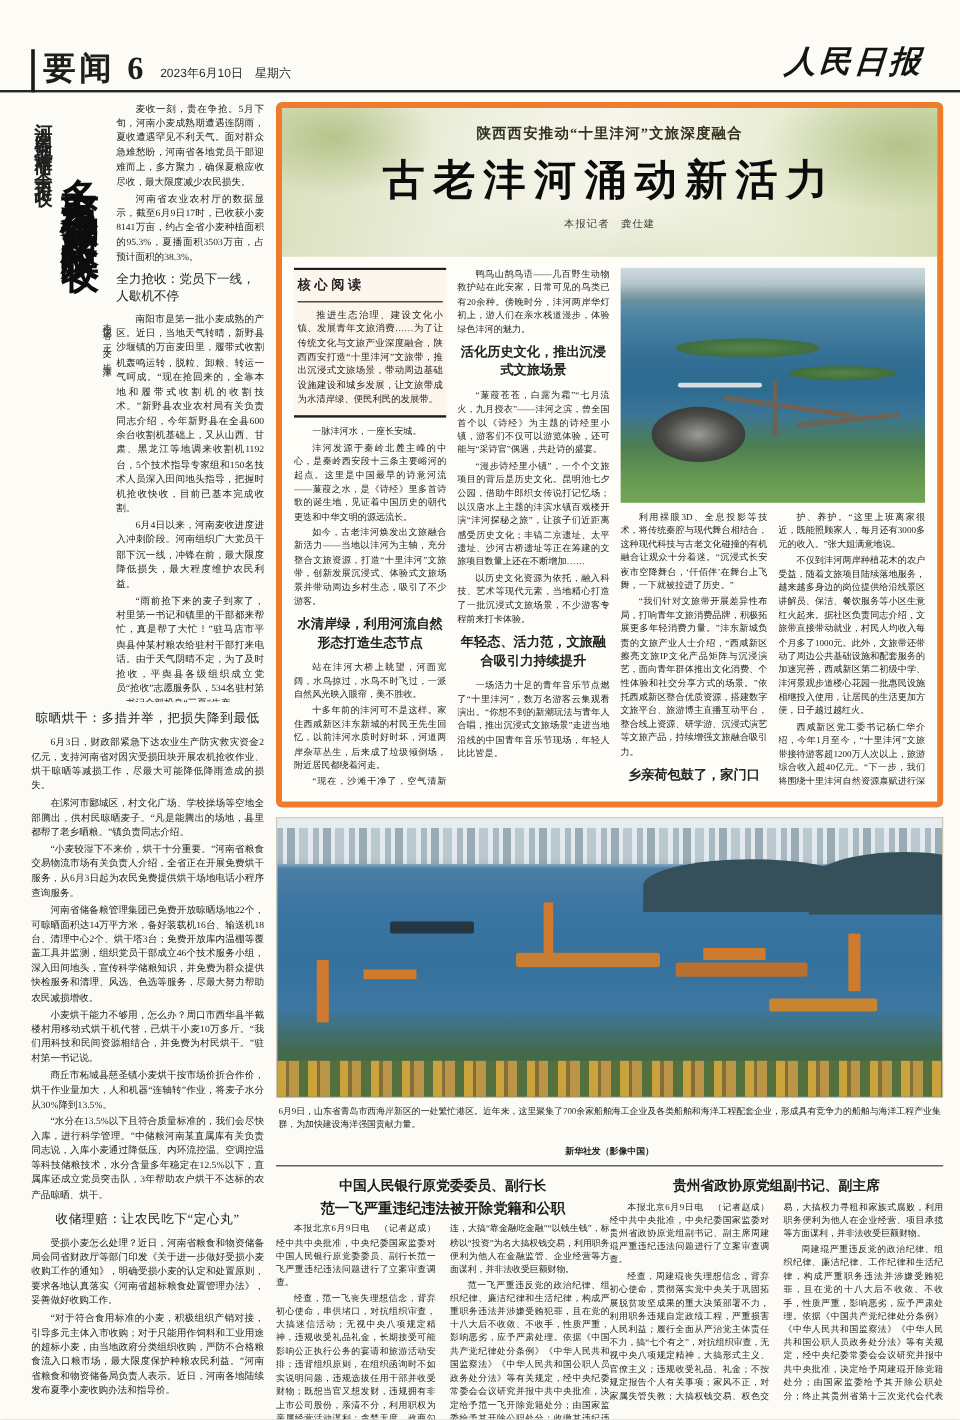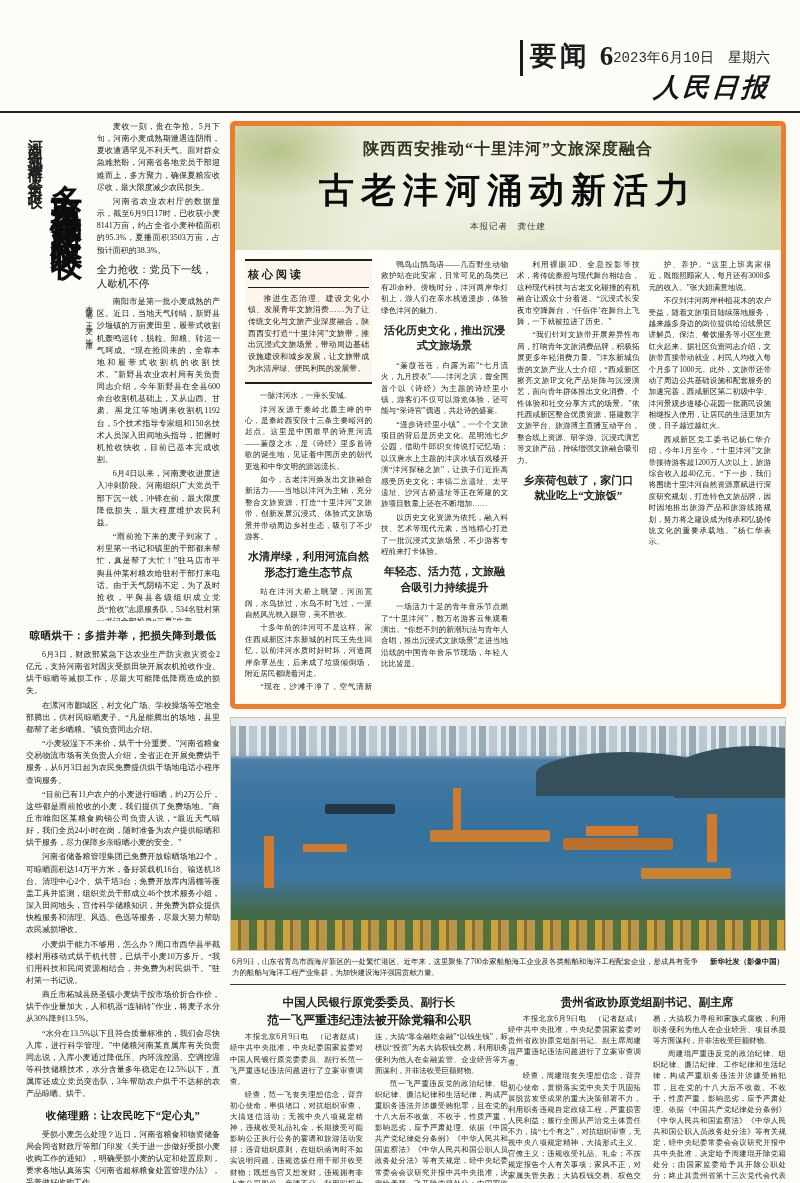--- a/index.html
+++ b/index.html
@@ -1,62 +1,62 @@
 <!DOCTYPE html>
 <html><head>
 <meta charset="utf-8">
 <style>
   html,body{margin:0;padding:0;background:#e9e7e1;}
   .page{position:relative;width:800px;height:1183px;margin:0 auto;background:#fcfbf6;
         font-family:"Liberation Serif","DejaVu Serif",serif;color:#1d1d1d;overflow:hidden;
         box-shadow:0 0 6px rgba(0,0,0,.25);}
   
   .hd{display:flex;justify-content:space-between;align-items:flex-end;
-      padding:34px 30px 4px 26px;border-bottom:2px solid #262626;flex-direction:column;}
+      padding:34px 30px 4px 26px;border-bottom:2px solid #262626;}
   .hd-left{display:flex;align-items:flex-end;}
   .hd-bar{width:3px;height:36px;background:#1a1a1a;margin-right:7px;position:relative;top:6px;}
   .hd-section{font-size:27px;font-weight:bold;letter-spacing:3px;line-height:1;}
   .hd-pageno{font-size:27px;font-weight:bold;margin-left:10px;line-height:1;}
-  .hd-date{font-size:14px;color:#2a2a2a;padding-bottom:3px;
-           font-family:Liberation Mono, monospace;}
+  .hd-date{font-size:10px;color:#2a2a2a;margin-left:14px;padding-bottom:3px;
+           font-family:Liberation Sans, sans-serif;}
   .masthead{font-size:26px;font-weight:900;font-style:italic;letter-spacing:3px;color:#141414;
             transform:skewX(-4deg);padding-bottom:2px;}
   
   .main{display:flex;gap:10px;padding:8px 14px 0 26px;}
   
   .left-art{width:194px;flex:none;height:1082px;overflow:hidden;font-size:8px;line-height:1.52;
             text-align:justify;color:#212121;}
   .left-art p{margin:0 0 2px;text-indent:2em;}
   .la-top{display:flex;height:500px;overflow:hidden;}
   .la-kicker{writing-mode:vertical-rl;font-size:15px;font-weight:bold;letter-spacing:5px;
              margin:6px 1px 0 0;line-height:1.15;}
   .la-headline{writing-mode:vertical-rl;font-size:32px;font-weight:900;letter-spacing:6px;
                margin:38px 2px 0 5px;line-height:1.05;color:#0d0d0d;}
   .la-byline{writing-mode:vertical-rl;font-size:7.5px;color:#333;margin-top:178px;
              letter-spacing:2px;line-height:1.2;}
   .la-body-top{flex:1;overflow:hidden;padding-left:3px;}
   .la-sub1{font-size:10.5px;font-weight:normal;line-height:1.35;margin:6px 0 5px;text-align:left;}
-  .la-sub{font-size:10.5px;font-weight:bold;text-align:center;margin:7px 0 5px;letter-spacing:.5px;}
+  .la-sub{font-size:10.5px;font-weight:normal;text-align:center;margin:7px 0 5px;letter-spacing:.5px;}
   
   .feature{border:5px solid #ee7c2c;border-radius:5px;background:#fffdf8;overflow:hidden;
            height:588px;box-sizing:border-box;}
   .feat-banner{position:relative;height:124px;text-align:center;padding-top:13px;box-sizing:border-box;
      background:
        radial-gradient(120px 70px at 8% 20%,rgba(150,170,90,.55),transparent 70%),
        radial-gradient(160px 80px at 94% 25%,rgba(140,165,85,.5),transparent 70%),
        radial-gradient(220px 90px at 50% 115%,rgba(205,215,170,.55),transparent 75%),
        linear-gradient(100deg,#d9dfbc 0%,#ecefdd 28%,#f7f5ec 50%,#e9edd5 74%,#d5ddb4 100%);}
-  .feat-kicker{font-size:16px;font-weight:bold;color:#33331f;letter-spacing:1px;}
+  .feat-kicker{font-size:12px;font-weight:bold;color:#33331f;letter-spacing:1px;}
   .feat-headline{font-size:35px;font-weight:900;letter-spacing:7px;margin:7px 0 7px;color:#0c0c0c;}
   .feat-byline{font-size:8.5px;color:#3c3c3c;letter-spacing:1px;}
   .feat-cols{display:flex;gap:9px;padding:9px 10px 0;height:440px;box-sizing:border-box;
              font-size:7.6px;line-height:1.5;text-align:justify;overflow:hidden;color:#232323;}
   .feat-cols p{margin:0 0 2px;text-indent:2em;}
   .fcol{flex:1;min-width:0;overflow:hidden;}
-  .fcol-double{flex:2;min-width:0;display:flex;flex-direction:row;overflow:hidden;}
+  .fcol-double{flex:2;min-width:0;display:flex;flex-direction:column;overflow:hidden;}
   .fcol-pair{display:flex;gap:9px;flex:1;overflow:hidden;}
   .core-box{border-top:2px solid #1f1f1f;border-bottom:2px solid #1f1f1f;
             background:rgba(250,243,230,.65);padding:4px 3px 6px;margin-bottom:6px;}
   .core-title{font-size:11px;font-weight:bold;letter-spacing:3px;border-bottom:1px solid #1f1f1f;
               padding:1px 0 4px;margin-bottom:5px;}
   .core-box p{font-size:7.8px;}
   .feat-sub{font-size:11px;font-weight:bold;text-align:center;line-height:1.4;margin:7px 3px 6px;}
   
   .feat-photo{position:relative;height:196px;margin-bottom:6px;border:1px solid #cfcab d;overflow:hidden;
      background:linear-gradient(180deg,#cfdbdd 0%,#b3c6cb 7%,#8aa3ab 11%,#68929f 14%,
@@ -70,22 +70,22 @@
   .big-photo{position:relative;height:232px;margin-top:8px;overflow:hidden;border:1px solid #c9c4b8;
      background:linear-gradient(180deg,#e7edf0 0%,#dde7ea 14%,#4c7ea6 18%,#3a74a0 34%,
                 #35719d 52%,#3d77a2 68%,#446a4a 84%,#3f6a3e 100%);}
   .bp-skyline{position:absolute;top:8px;left:0;width:100%;height:30px;opacity:.85;
      background:repeating-linear-gradient(90deg,#9fb0ba 0 5px,#e3ebee 5px 8px,#8da0ac 8px 15px,#e3ebee 15px 18px,#b4c2ca 18px 26px,#e3ebee 26px 30px);}
   .bp-hill{position:absolute;border-radius:50% 50% 0 0;background:#35505a;}
   .bp-crane{position:absolute;background:#cf7a2f;}
   .bp-ship{position:absolute;border-radius:2px;}
   .bp-town{position:absolute;bottom:0;left:0;width:100%;height:30px;opacity:.9;
      background:repeating-linear-gradient(90deg,#d9a93c 0 7px,#8a6f35 7px 10px,#c89a49 10px 18px,#55713d 18px 26px);}
-  .photo-caption{display:flex;gap:12px;align-items:flex-start;font-size:7.4px;line-height:1.5;
-                 margin:5px 2px 6px;color:#262626;}
+  .photo-caption{display:flex;gap:12px;align-items:center;font-size:7.4px;line-height:1.5;
+                 margin:5px 2px 6px;color:#262626;flex-direction:column;}
   .photo-caption .cap-text{flex:1;text-align:justify;}
   .photo-caption .cap-credit{white-space:nowrap;font-weight:bold;}
   .divider{border-top:1.5px solid #3a3a3a;margin:0 0 8px;}
   
   .bottom{display:flex;gap:0;height:214px;overflow:hidden;}
   .b-art{flex:1;min-width:0;}
   .b-hl{font-size:12px;font-weight:bold;text-align:center;line-height:1.45;margin:1px 0;}
   .b-hl.l1{font-size:11.5px;}
   .b-body{column-count:2;column-gap:12px;font-size:7.4px;line-height:1.5;text-align:justify;
           margin-top:2px;height:178px;overflow:hidden;color:#242424;}
@@ -124,21 +124,20 @@
               <p>6月4日以来，河南麦收进度进入冲刺阶段。河南组织广大党员干部下沉一线，冲锋在前，最大限度降低损失，最大程度维护农民利益。</p>
               <p>“雨前抢下来的麦子到家了，村里第一书记和镇里的干部都来帮忙，真是帮了大忙！”驻马店市平舆县仲某村粮农给驻村干部打来电话。由于天气阴晴不定，为了及时抢收，平舆县各级组织成立党员“抢收”志愿服务队，534名驻村第一书记全部投身“三夏”生产。</p>
             </div>
         </div>
       </div>
       <h4 class="la-sub">晾晒烘干：多措并举，把损失降到最低</h4>
       <div>
           <p>6月3日，财政部紧急下达农业生产防灾救灾资金2亿元，支持河南省对因灾受损田块开展农机抢收作业、烘干晾晒等减损工作，尽最大可能降低降雨造成的损失。</p>
           <p>在漯河市郾城区，村文化广场、学校操场等空地全部腾出，供村民晾晒麦子。“凡是能腾出的场地，县里都帮了老乡晒粮。”镇负责同志介绍。</p>
           <p>“小麦较湿下不来价，烘干十分重要。”河南省粮食交易物流市场有关负责人介绍，全省正在开展免费烘干服务，从6月3日起为农民免费提供烘干场地电话小程序查询服务。</p>
-          <p>“目前已有11户农户的小麦进行晾晒，约2万公斤，这些都是雨前抢收的小麦，我们提供了免费场地。”商丘市睢阳区某粮食购销公司负责人说，“最近天气晴好，我们全员24小时在岗，随时准备为农户提供晾晒和烘干服务，尽力保障乡亲晾晒小麦的安全。”</p>
           <p>河南省储备粮管理集团已免费开放晾晒场地22个，可晾晒面积达14万平方米，备好装载机16台、输送机18台、清理中心2个、烘干塔3台；免费开放库内温棚等覆盖工具并监测，组织党员干部成立46个技术服务小组，深入田间地头，宣传科学储粮知识，并免费为群众提供快检服务和清理、风选、色选等服务，尽最大努力帮助农民减损增收。</p>
           <p>小麦烘干能力不够用，怎么办？周口市西华县半截楼村用移动式烘干机代替，已烘干小麦10万多斤。“我们用科技和民间资源相结合，并免费为村民烘干。”驻村第一书记说。</p>
           <p>商丘市柘城县慈圣镇小麦烘干按市场价折合作价，烘干作业量加大，人和机器“连轴转”作业，将麦子水分从30%降到13.5%。</p>
           <p>“水分在13.5%以下且符合质量标准的，我们会尽快入库，进行科学管理。”中储粮河南某直属库有关负责同志说，入库小麦通过降低压、内环流控温、空调控温等科技储粮技术，水分含量多年稳定在12.5%以下，直属库还成立党员突击队，3年帮助农户烘干不达标的农产品晾晒、烘干。</p>
         </div>
       <h4 class="la-sub">收储理赔：让农民吃下“定心丸”</h4>
       <div>
           <p>受损小麦怎么处理？近日，河南省粮食和物资储备局会同省财政厅等部门印发《关于进一步做好受损小麦收购工作的通知》，明确受损小麦的认定和处置原则，要求各地认真落实《河南省超标粮食处置管理办法》，妥善做好收购工作。</p>
           <p>“对于符合食用标准的小麦，积极组织产销对接，引导多元主体入市收购；对于只能用作饲料和工业用途的超标小麦，由当地政府分类组织收购，严防不合格粮食流入口粮市场，最大限度保护种粮农民利益。”河南省粮食和物资储备局负责人表示。近日，河南各地陆续发布夏季小麦收购办法和指导价。</p>
         </div>

